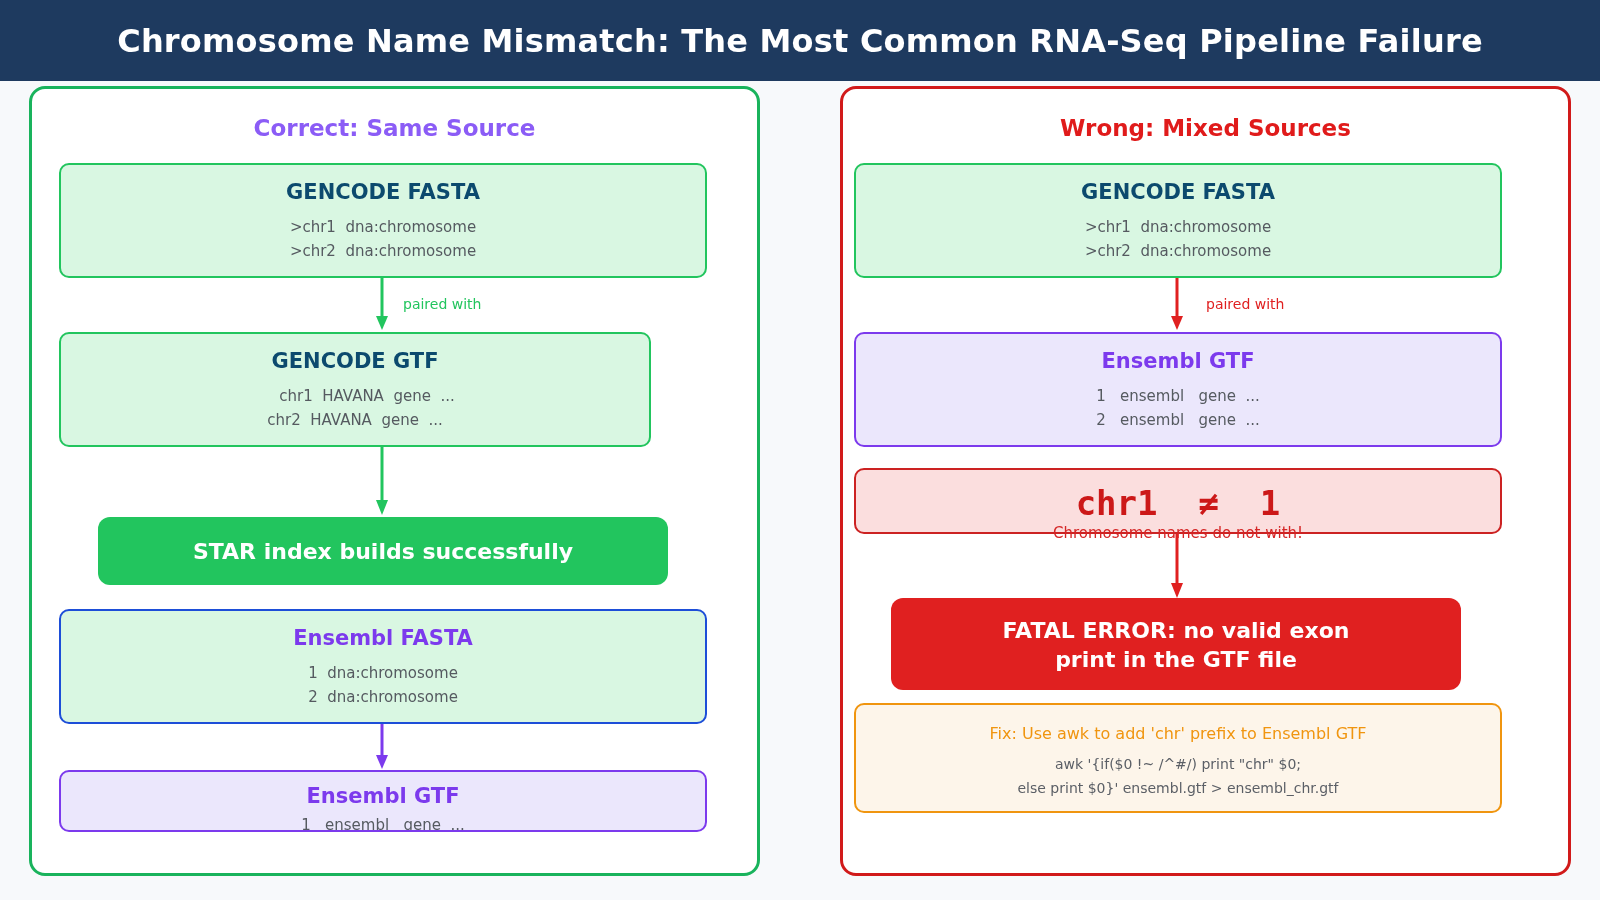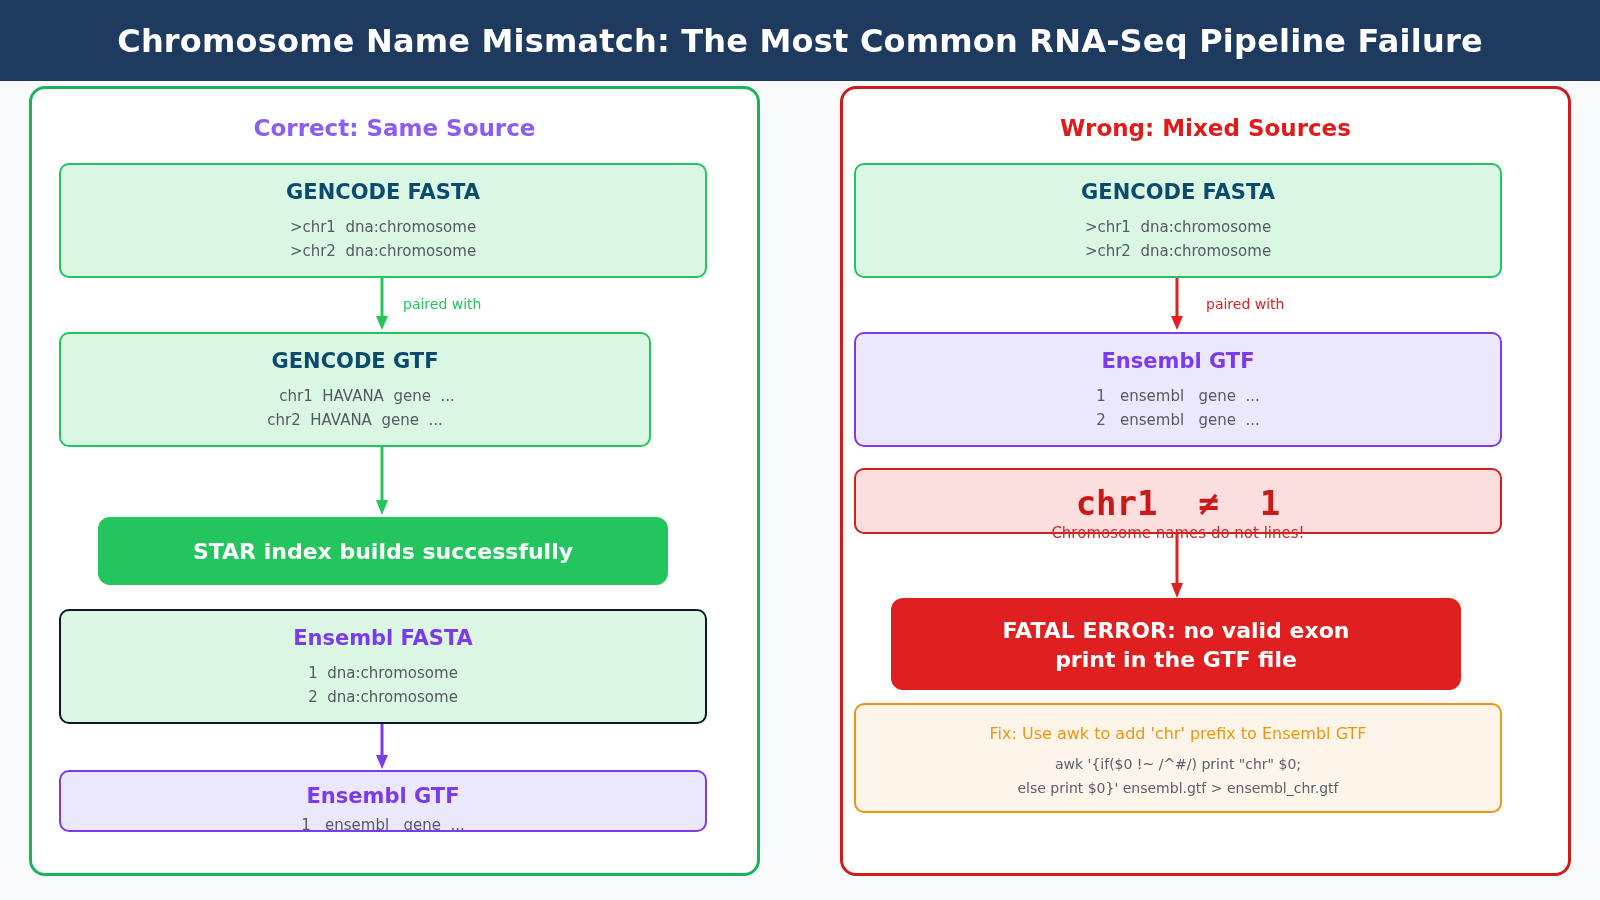--- a/index.html
+++ b/index.html
@@ -53,21 +53,21 @@
 
   
   .box {
     position: absolute;
     box-sizing: border-box;
     border-radius: 10px;
     text-align: center;
   }
   .box-green  { background: #d9f7e2; border: 2px solid #22c55e; }
   .box-purple { background: #ebe7fc; border: 2px solid #7c3aed; }
-  .box-green-purpleborder { background: #d9f7e2; border: 2px solid #0f172a; }
+  .box-green-purpleborder { background: #d9f7e2; border: 2px solid #1d4ed8; }
   .box-red    { background: #fbdede; border: 2px solid #cc2222; }
   .box-orange { background: #fdf5ea; border: 2px solid #f0950f; }
   .box-solid-green { background: #22c55e; border: none; border-radius: 12px; }
   .box-solid-red   { background: #e02020; border: none; border-radius: 12px; }
 
   .box-title {
     font-size: 21px; font-weight: bold;
     line-height: 1;
   }
   .t-green  { color: #0c4a6e; }
@@ -189,21 +189,21 @@
   <div class="arrow-label lbl-red" style="left:1206px; top:296px;">paired with</div>
 
   <div class="box box-purple" style="left:854px; top:332px; width:648px; height:115px;">
     <div class="box-title t-purple" style="margin-top:17px;">Ensembl GTF</div>
     <div class="box-line" style="margin-top:12px;">1   ensembl   gene  ...</div>
     <div class="box-line">2   ensembl   gene  ...</div>
   </div>
 
   <div class="box box-red" style="left:854px; top:468px; width:648px; height:66px;">
     <div class="mismatch-big" style="margin-top:16px;">chr1  ≠  1</div>
-    <div class="mismatch-sub" style="margin-top:2px;">Chromosome names do not lines!</div>
+    <div class="mismatch-sub" style="margin-top:2px;">Chromosome names do not with!</div>
   </div>
 
   <svg class="arrow" style="left:1163px; top:534px;" width="30" height="66">
     <line x1="14" y1="0" x2="14" y2="52" stroke="#e02020" stroke-width="3"></line>
     <polygon points="14,64 8,49 20,49" fill="#e02020"></polygon>
   </svg>
 
   <div class="box box-solid-red" style="left:891px; top:598px; width:570px; height:92px;">
     <div class="solid-label" style="margin-top:18px;">FATAL ERROR: no valid exon</div>
     <div class="solid-label">print in the GTF file</div>

